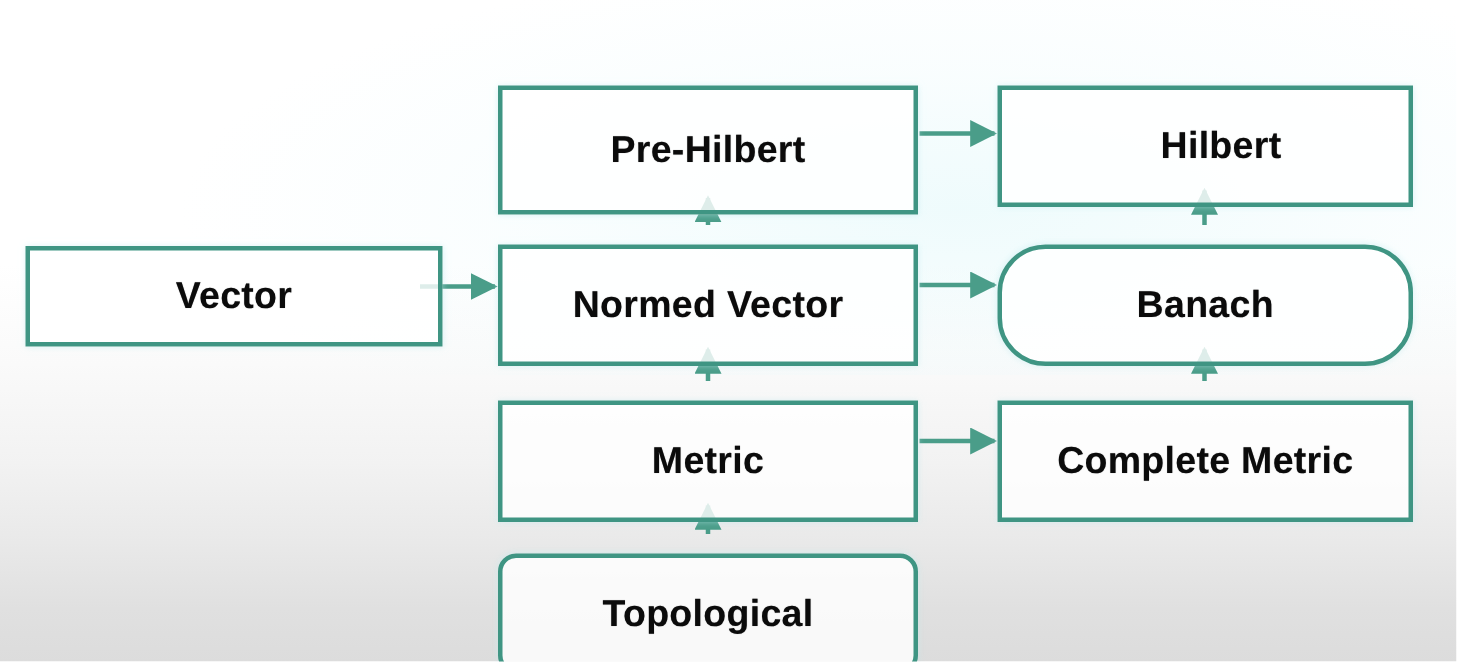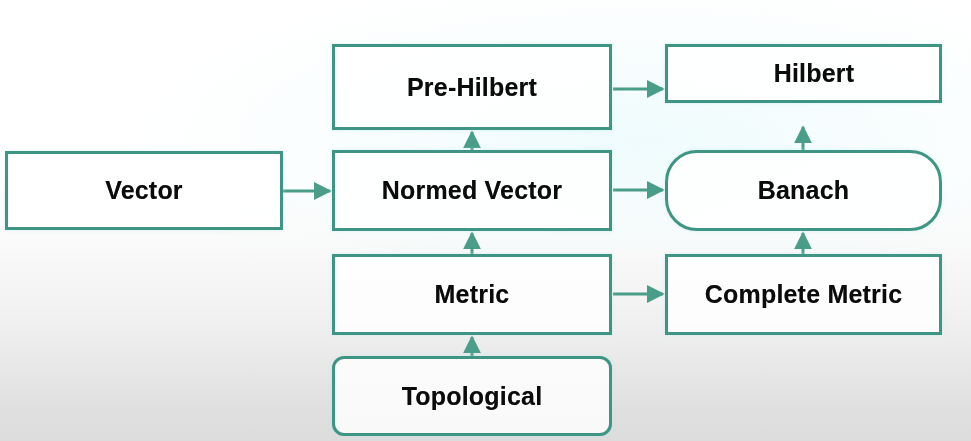--- a/index.html
+++ b/index.html
@@ -38,38 +38,39 @@
 
   .node {
     position: absolute;
     box-sizing: border-box;
     border: 3px solid #3f9583;
     background: rgba(255,255,255,0.82);
     display: flex;
     align-items: center;
     justify-content: center;
     box-shadow: 0 0 4px rgba(190,235,238,0.55);
+    margin-top: 13px;
   }
   .node .label {
     font-family: "Liberation Sans", sans-serif;
     font-weight: bold;
     font-size: 25px;
     color: #0b0b0b;
     letter-spacing: 0.2px;
     white-space: nowrap;
     text-shadow: 0 0 0.6px rgba(0,0,0,0.45);
   }
 
   
-  #node-vector          { left: 5px;   top: 151px; width: 278px; height: 79px; }
+  #node-vector          { left: 17px;   top: 151px; width: 278px; height: 67px; }
   #node-pre-hilbert     { left: 332px; top: 44px;  width: 280px; height: 86px; }
   #node-normed-vector   { left: 332px; top: 150px; width: 280px; height: 81px; }
   #node-metric          { left: 332px; top: 254px; width: 280px; height: 81px; }
   #node-topological     { left: 332px; top: 356px; width: 280px; height: 80px; border-radius: 12px; }
-  #node-hilbert         { left: 665px; top: 44px;  width: 277px; height: 59px; padding-left: 21px; }
+  #node-hilbert         { left: 665px; top: 44px;  width: 277px; height: 81px; padding-left: 21px; }
   #node-banach          { left: 665px; top: 150px; width: 277px; height: 81px; border-radius: 32px; }
   #node-complete-metric { left: 665px; top: 254px; width: 277px; height: 81px; align-items: center; }
 
   
   #edges {
     position: absolute;
     left: 0; top: 0;
     width: 971px;
     height: 441px;
     pointer-events: none;

